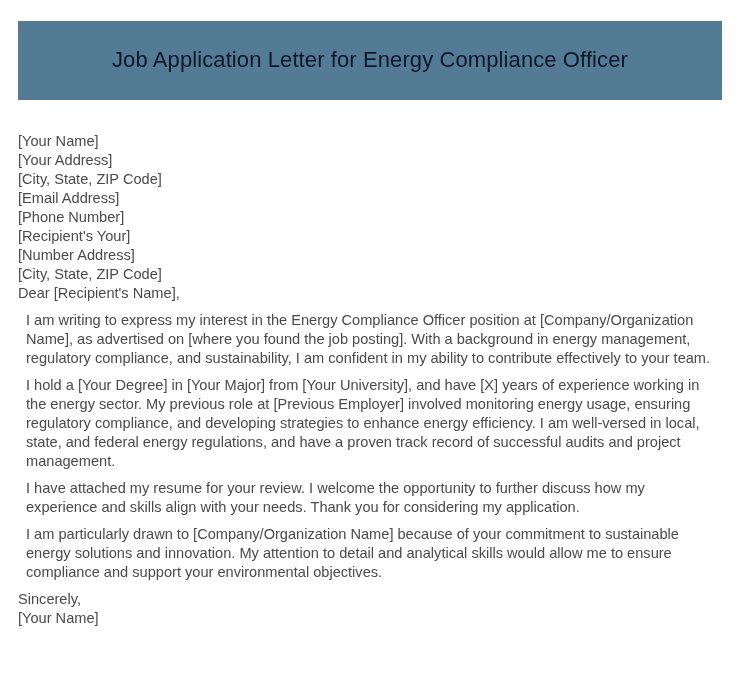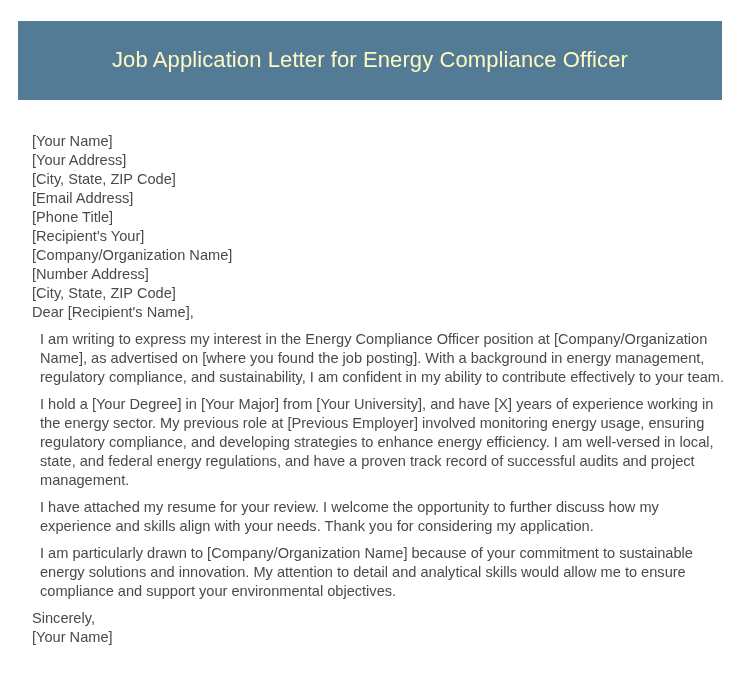--- a/index.html
+++ b/index.html
@@ -25,31 +25,31 @@
     top: 21px;
     width: 704px;
     height: 79px;
     background: #547b95;
     display: flex;
     align-items: center;
     justify-content: center;
     box-sizing: border-box;
   }
   .header-title {
-    color: #fef9c3;
+    color: #0f172a;
     font-size: 22px;
     font-weight: 400;
     line-height: 1.2;
     text-align: center;
     letter-spacing: 0.1px;
     white-space: nowrap;
   }
   .letter-body {
     position: absolute;
-    left: 32px;
+    left: 18px;
     top: 132px;
     width: 704px;
     color: #4a4a4a;
     font-size: 14.6px;
     line-height: 19px;
     text-align: left;
   }
   .letter-line {
     margin: 0;
     padding: 0;
@@ -67,25 +67,24 @@
   <div class="header-banner">
     <div class="header-title">Job Application Letter for Energy Compliance Officer</div>
   </div>
 
   <div class="letter-body">
 
     <div class="letter-line">[Your Name]</div>
     <div class="letter-line">[Your Address]</div>
     <div class="letter-line">[City, State, ZIP Code]</div>
     <div class="letter-line">[Email Address]</div>
-    <div class="letter-line">[Phone Title]</div>
+    <div class="letter-line">[Phone Number]</div>
 
 
     <div class="letter-line">[Recipient's Your]</div>
-    <div class="letter-line">[Company/Organization Name]</div>
     <div class="letter-line">[Number Address]</div>
     <div class="letter-line">[City, State, ZIP Code]</div>
 
     <div class="letter-line">Dear [Recipient's Name],</div>
 
     <p class="letter-para">I am writing to express my interest in the Energy Compliance Officer position at [Company/Organization Name], as advertised on [where you found the job posting]. With a background in energy management, regulatory compliance, and sustainability, I am confident in my ability to contribute effectively to your team.</p>
     <p class="letter-para">I hold a [Your Degree] in [Your Major] from [Your University], and have [X] years of experience working in the energy sector. My previous role at [Previous Employer] involved monitoring energy usage, ensuring regulatory compliance, and developing strategies to enhance energy efficiency. I am well-versed in local, state, and federal energy regulations, and have a proven track record of successful audits and project management.</p>
     <p class="letter-para">I have attached my resume for your review. I welcome the opportunity to further discuss how my experience and skills align with your needs. Thank you for considering my application.</p>
     <p class="letter-para">I am particularly drawn to [Company/Organization Name] because of your commitment to sustainable energy solutions and innovation. My attention to detail and analytical skills would allow me to ensure compliance and support your environmental objectives.</p>
 

